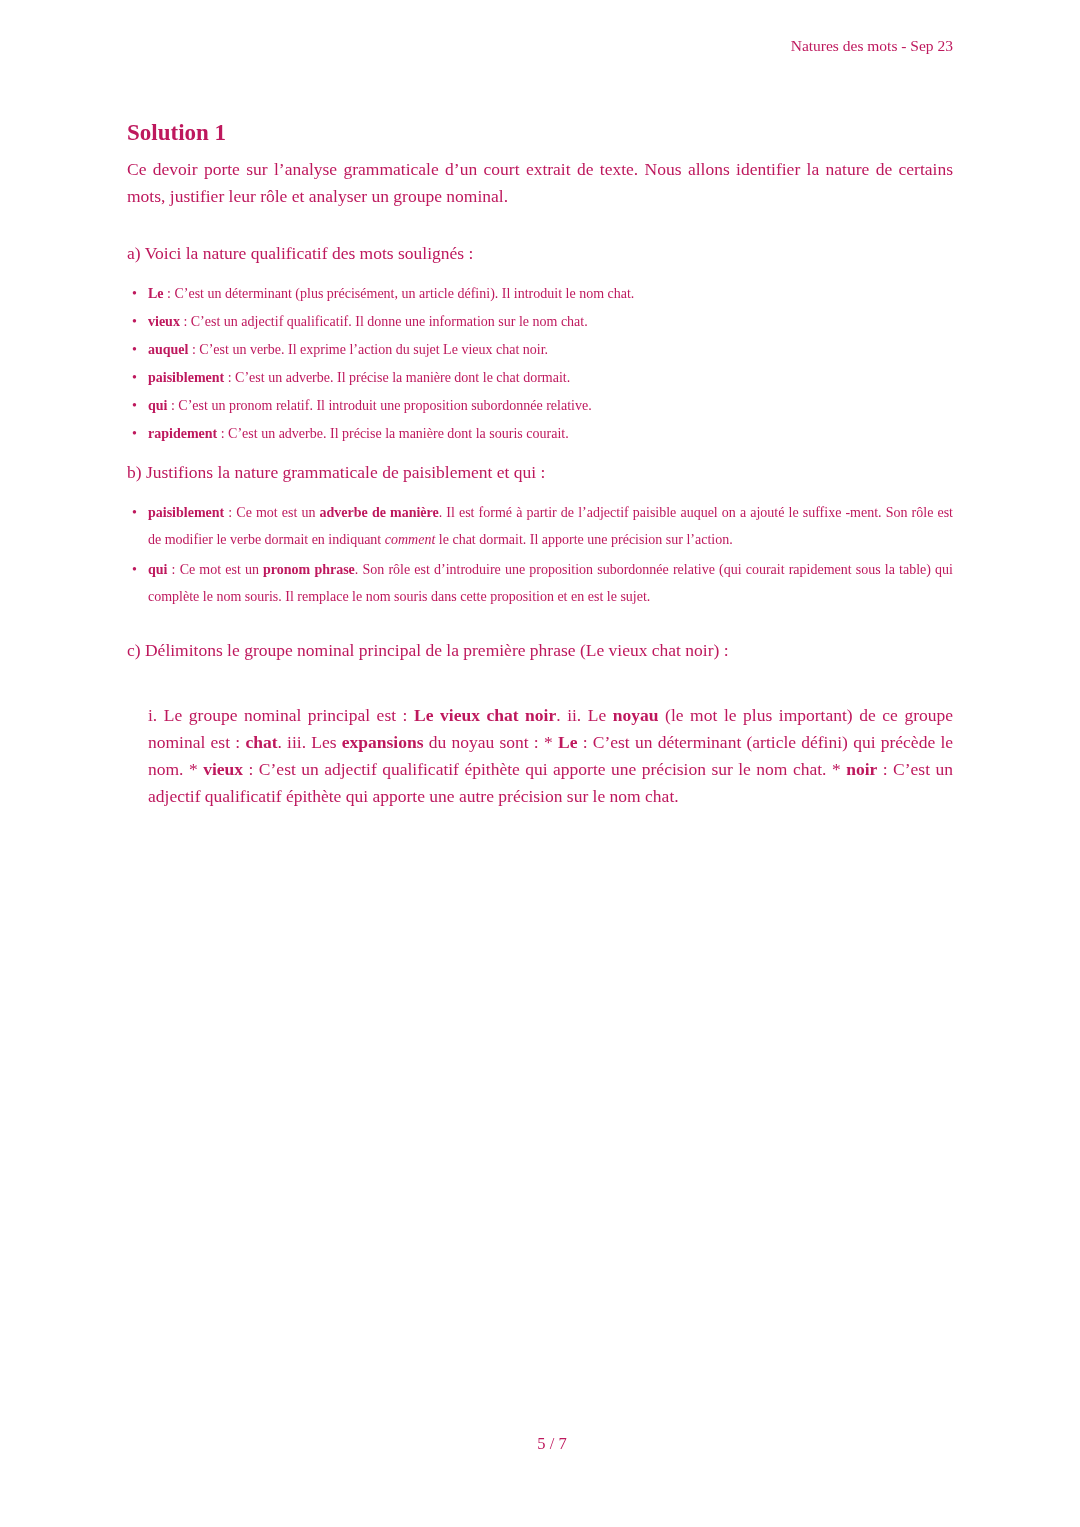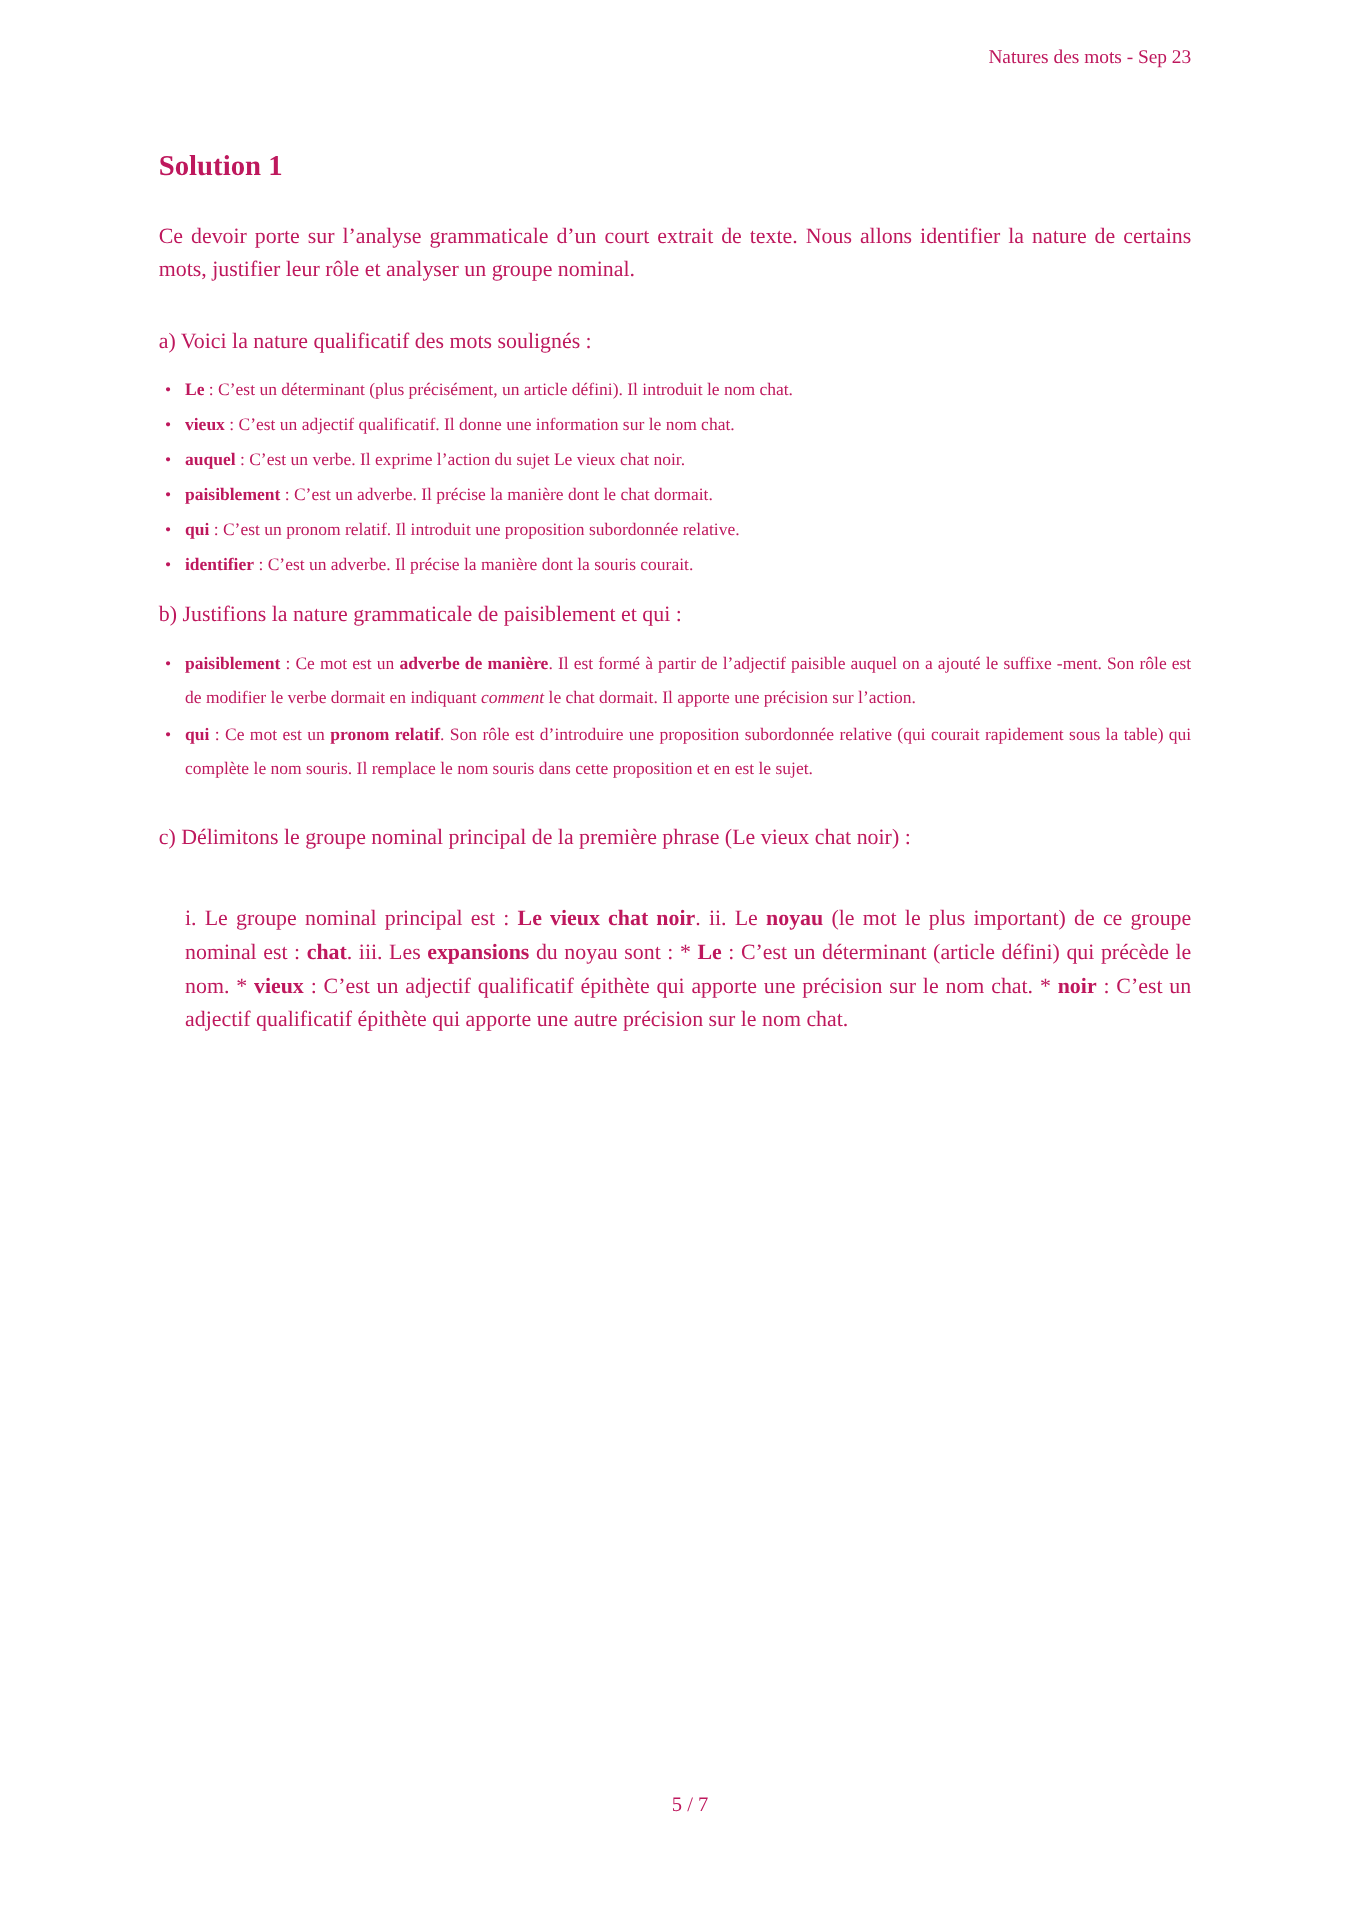--- a/index.html
+++ b/index.html
@@ -28,21 +28,21 @@
     font-weight: bold;
     margin: 62px 0 0 0;
     line-height: 30px;
   }
   .body-par {
     font-size: 17.5px;
     line-height: 27px;
     text-align: justify;
     margin: 0;
   }
-  .intro { margin-top: 27px; }
+  .intro { margin-top: 8px; }
   .section-head {
     margin-top: 30px;
     text-align: left;
   }
   .mt-b { margin-top: 12px; }
   .mt-c { margin-top: 27px; }
   ul.bullets {
     list-style: none;
     margin: 13px 0 0 0;
     padding: 0;
@@ -87,26 +87,26 @@
   <h1 class="title">Solution 1</h1>
   <p class="body-par intro"><span>Ce devoir porte sur l’analyse grammaticale d’un court extrait de texte. Nous allons identifier la nature de certains mots, justifier leur rôle et analyser un groupe nominal.</span></p>
 
   <p class="body-par section-head">a) Voici la nature qualificatif des mots soulignés :</p>
   <ul class="bullets">
       <li><span class="b">Le</span><span> : C’est un déterminant (plus précisément, un article défini). Il introduit le nom chat.</span></li>
       <li><span class="b">vieux</span><span> : C’est un adjectif qualificatif. Il donne une information sur le nom chat.</span></li>
       <li><span class="b">auquel</span><span> : C’est un verbe. Il exprime l’action du sujet Le vieux chat noir.</span></li>
       <li><span class="b">paisiblement</span><span> : C’est un adverbe. Il précise la manière dont le chat dormait.</span></li>
       <li><span class="b">qui</span><span> : C’est un pronom relatif. Il introduit une proposition subordonnée relative.</span></li>
-      <li><span class="b">identifier</span><span> : C’est un adverbe. Il précise la manière dont la souris courait.</span></li>
+      <li><span class="b">rapidement</span><span> : C’est un adverbe. Il précise la manière dont la souris courait.</span></li>
     </ul>
 
   <p class="body-par section-head mt-b">b) Justifions la nature grammaticale de paisiblement et qui :</p>
   <ul class="bullets spaced">
       <li><span class="b">paisiblement</span><span> : Ce mot est un </span><span class="b">adverbe de manière</span><span>. Il est formé à partir de l’adjectif paisible auquel on a ajouté le suffixe -ment. Son rôle est de modifier le verbe dormait en indiquant </span><span class="i">comment</span><span> le chat dormait. Il apporte une précision sur l’action.</span></li>
-      <li><span class="b">qui</span><span> : Ce mot est un </span><span class="b">pronom relatif</span><span>. Son rôle est d’introduire une proposition subordonnée relative (qui courait rapidement sous la table) qui complète le nom souris. Il remplace le nom souris dans cette proposition et en est le sujet.</span></li>
+      <li><span class="b">qui</span><span> : Ce mot est un </span><span class="b">pronom phrase</span><span>. Son rôle est d’introduire une proposition subordonnée relative (qui courait rapidement sous la table) qui complète le nom souris. Il remplace le nom souris dans cette proposition et en est le sujet.</span></li>
     </ul>
 
   <p class="body-par section-head mt-c">c) Délimitons le groupe nominal principal de la première phrase (Le vieux chat noir) :</p>
   <p class="body-par indented"><span>i. Le groupe nominal principal est : </span><span class="b">Le vieux chat noir</span><span>. ii. Le </span><span class="b">noyau</span><span> (le mot le plus important) de ce groupe nominal est : </span><span class="b">chat</span><span>. iii. Les </span><span class="b">expansions</span><span> du noyau sont : * </span><span class="b">Le</span><span> : C’est un déterminant (article défini) qui précède le nom. * </span><span class="b">vieux</span><span> : C’est un adjectif qualificatif épithète qui apporte une précision sur le nom chat. * </span><span class="b">noir</span><span> : C’est un adjectif qualificatif épithète qui apporte une autre précision sur le nom chat.</span></p>
 
   <div class="footer">5 / 7</div>
 </div>
 
 </body></html>

